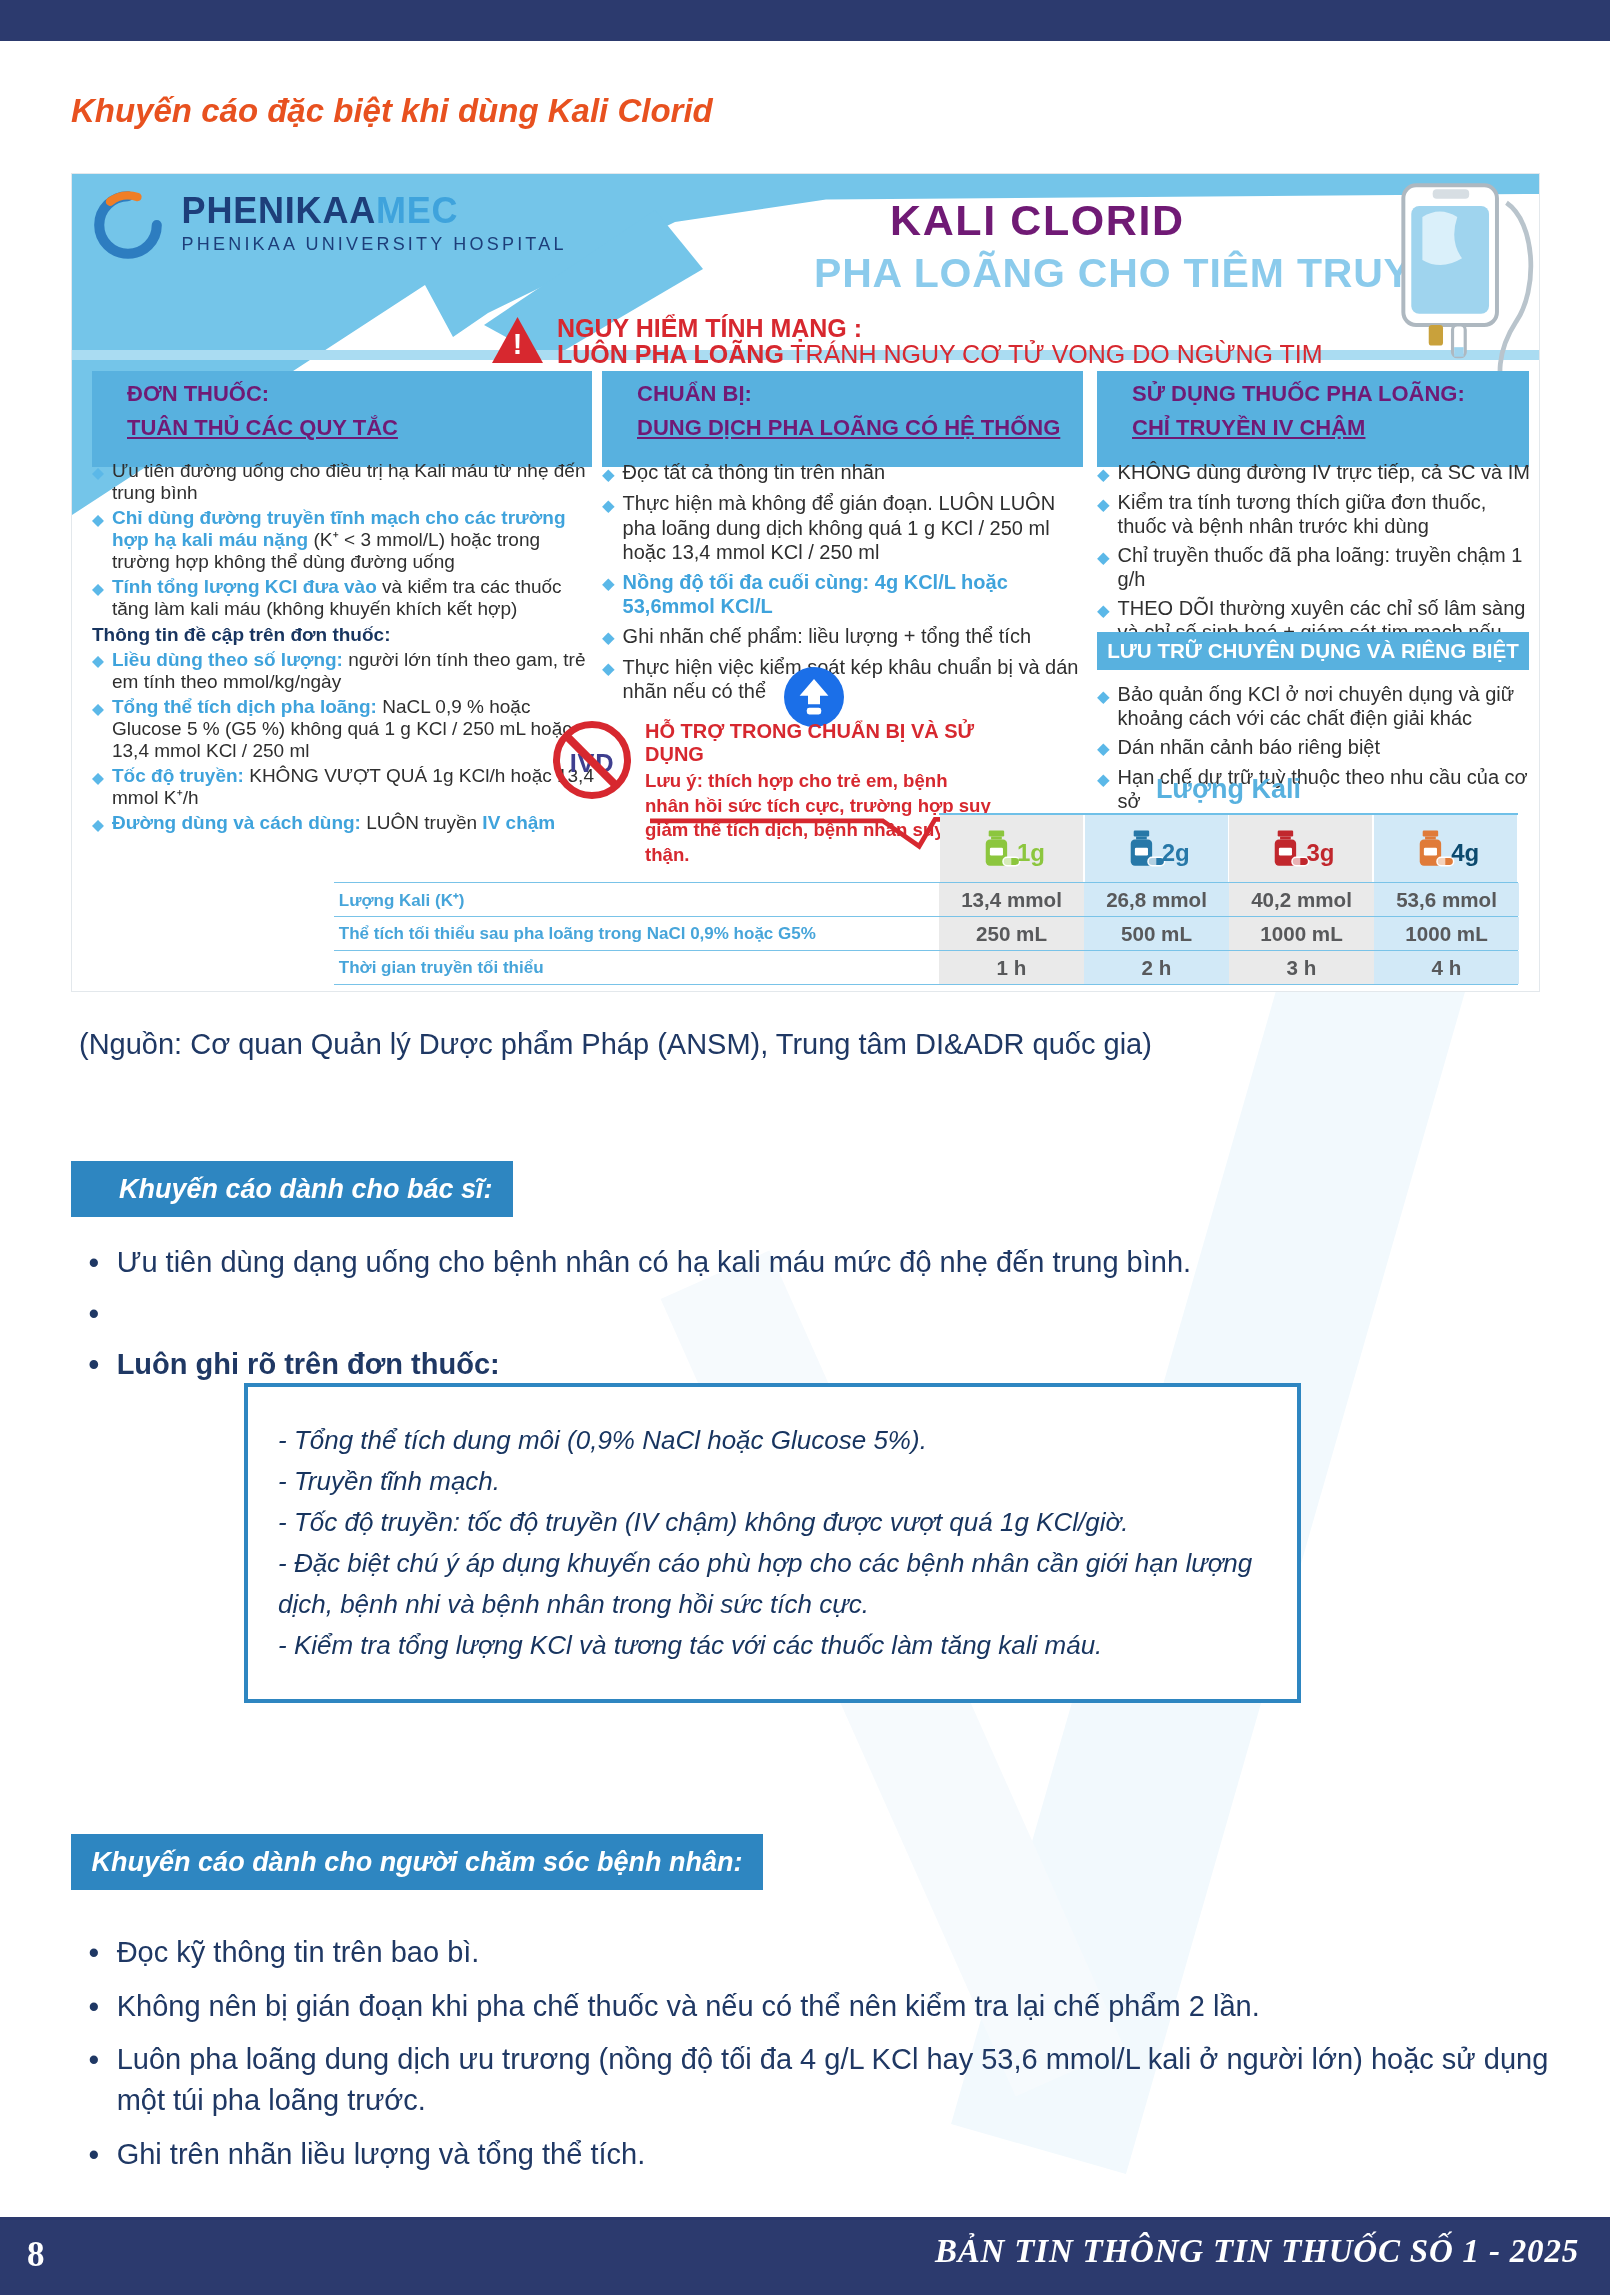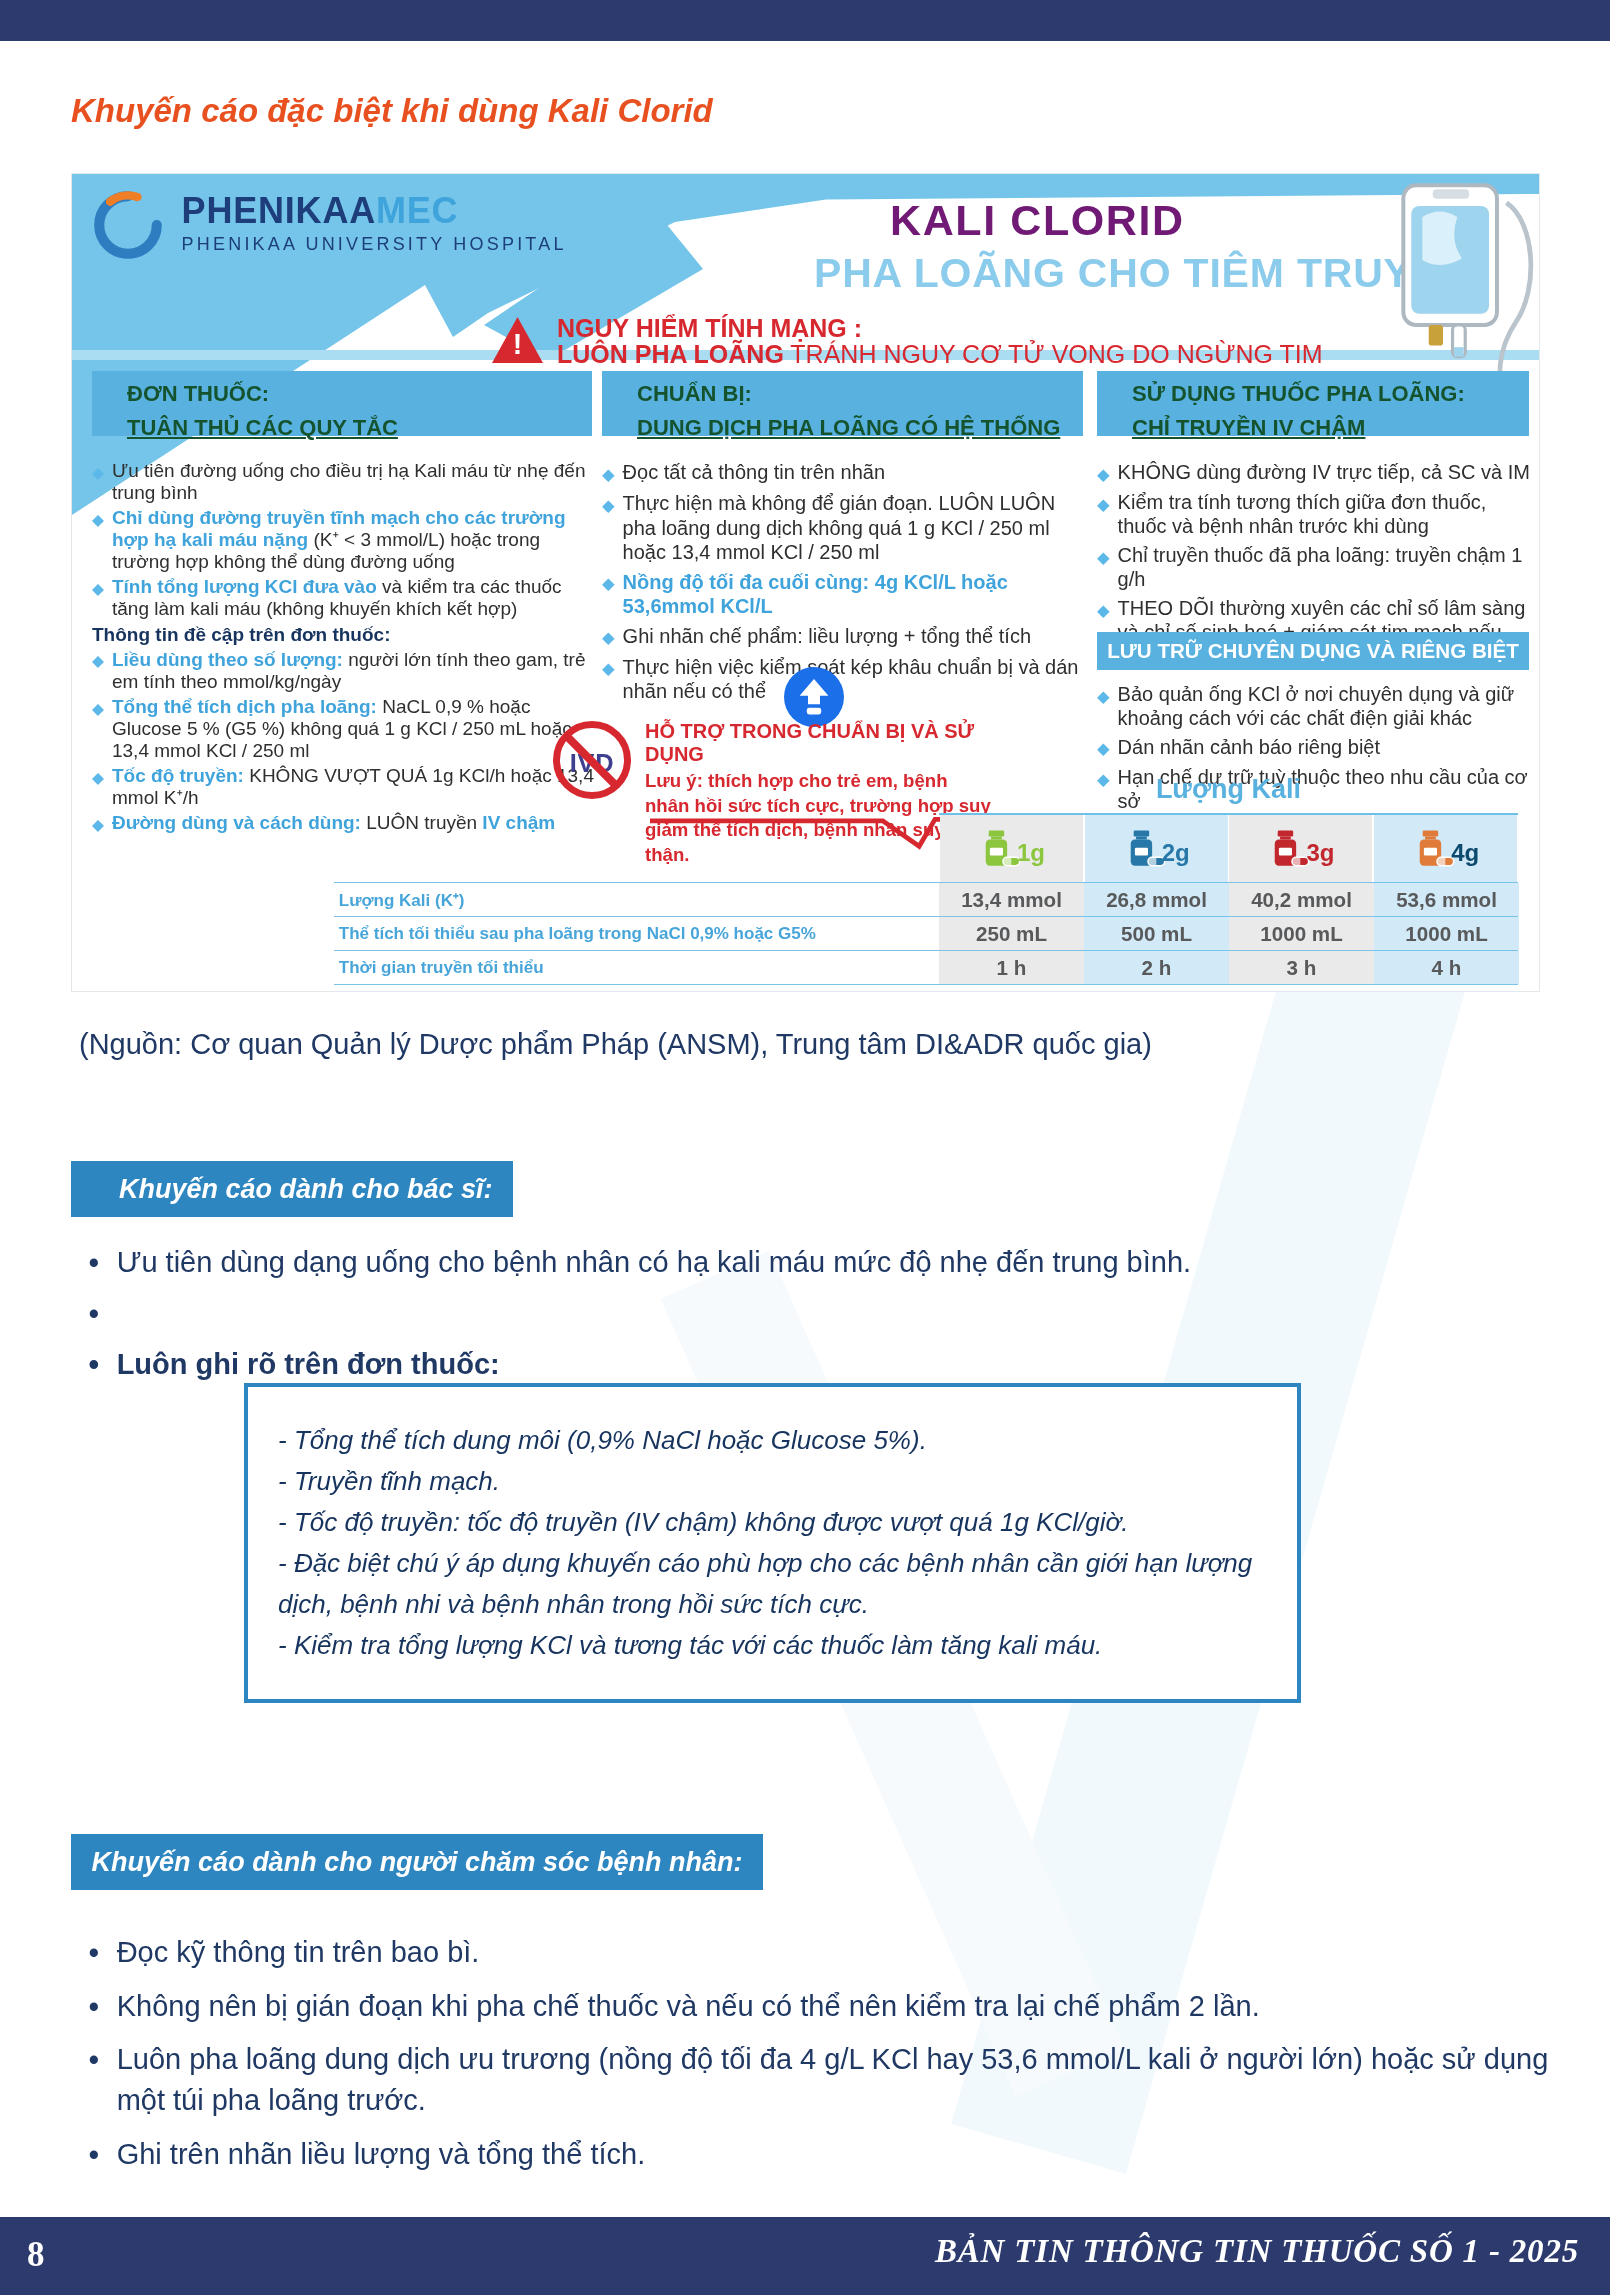--- a/index.html
+++ b/index.html
@@ -36,21 +36,21 @@
   .ktitle1{position:absolute;left:786px;top:22px;font:800 43px "Liberation Sans",sans-serif;color:#701a75;letter-spacing:1.6px;margin-left:32px;}
   .ktitle2{position:absolute;left:742px;top:76px;font:600 41px "Liberation Sans",sans-serif;color:#8BCBEC;letter-spacing:0.8px;}
 
   .warntri{position:absolute;left:420px;top:143px;width:51px;height:46px;background:#D7282F;
            clip-path:polygon(50% 0,100% 100%,0 100%);}
   .warntri span{position:absolute;left:0;width:100%;top:11px;text-align:center;color:#fff;font:800 28.6px "Liberation Sans",sans-serif;}
   .warntxt{position:absolute;left:485px;top:141px;color:#D7282F;font-size:25px;line-height:26px;}
   .warntxt .w1{font-weight:800;}
   .warntxt .wb{font-weight:800;}
 
-  .colhead{position:absolute;background:#58B1DF;color:#14532d;font-weight:700;font-size:22px;line-height:1.55;padding:6.3px 8px 6.3px 35px;box-sizing:border-box;height:65px;}
+  .colhead{position:absolute;background:#58B1DF;color:#701a75;font-weight:700;font-size:22px;line-height:1.55;padding:6.3px 8px 6.3px 35px;box-sizing:border-box;height:96px;}
   .colhead .u{text-decoration:underline;}
   .ch1{left:20px;top:197px;width:500px;}
   .ch2{left:530px;top:197px;width:481px;}
   .ch3{left:1025px;top:197px;width:432px;}
   .colhead2{position:absolute;left:1025px;top:458px;width:432px;height:38px;background:#58B1DF;color:#fff;
             font:700 20.6px "Liberation Sans",sans-serif;line-height:38px;text-align:center;}
 
   .collist{position:absolute;color:#2F2F2F;}
   .cl1{left:20px;top:286px;width:508px;font-size:19px;line-height:22px;}
   .cl2{left:530px;top:286px;width:489px;font-size:20px;line-height:24.6px;}

